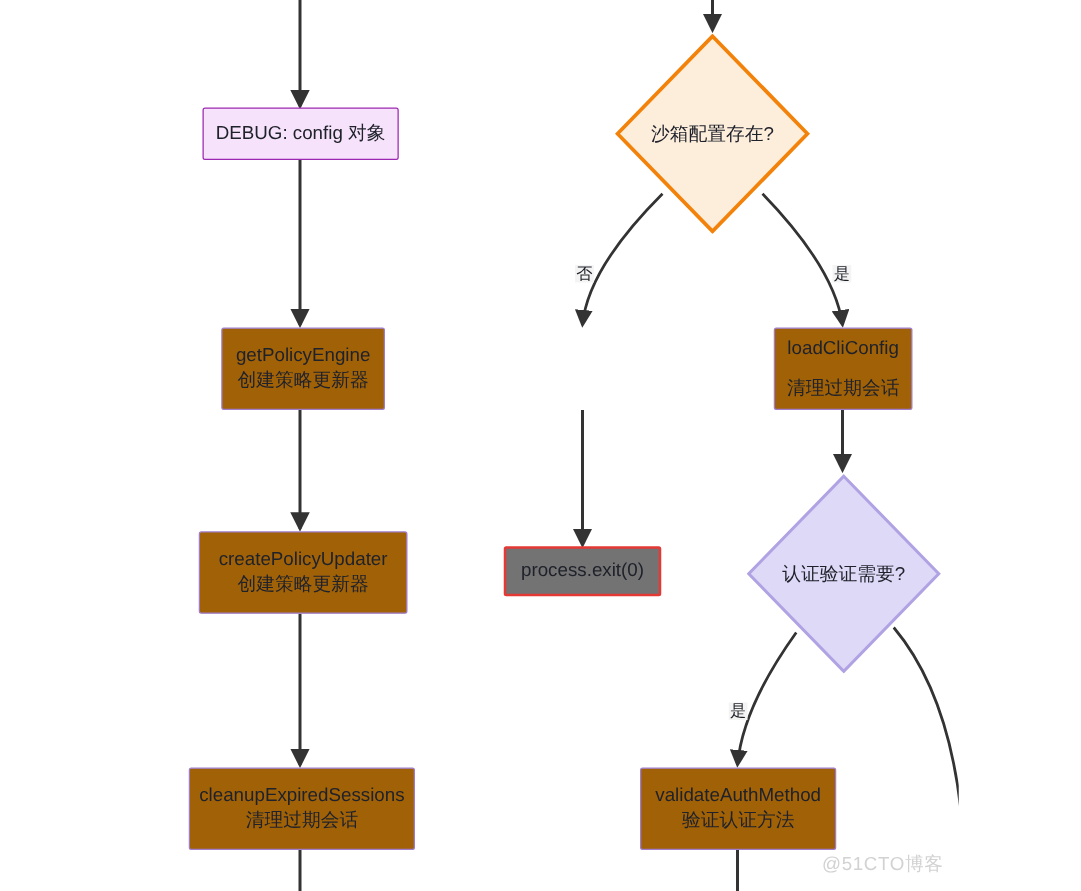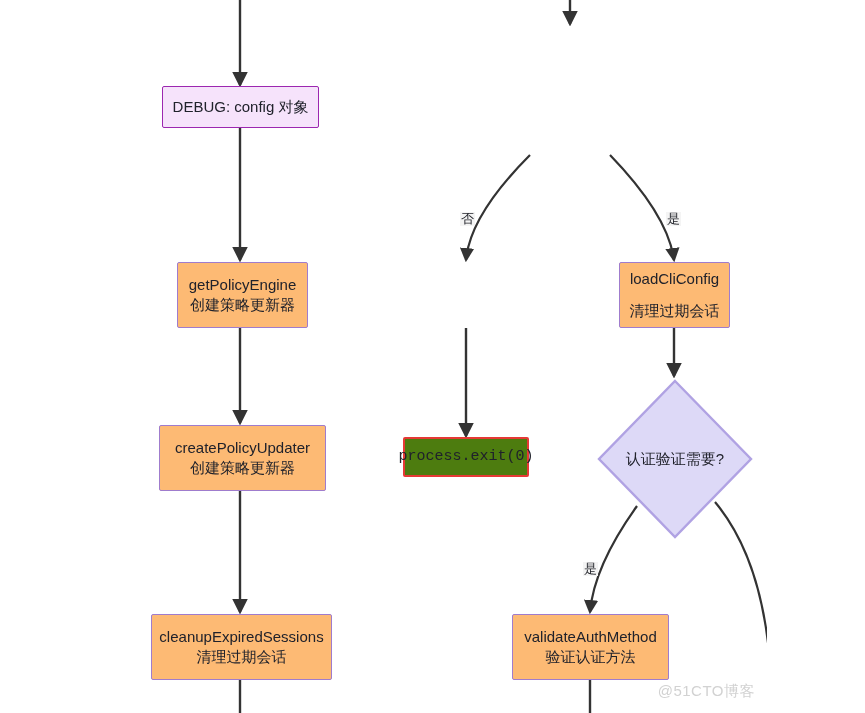--- a/index.html
+++ b/index.html
@@ -34,31 +34,30 @@
     font-size: 15px;
     color: #20222b;
     z-index: 3;
   }
   .node .line1, .node .line2 {
     display: block;
     white-space: nowrap;
   }
   .rect {
     border: 1.6px solid #9f7ccd;
-    background: #fdba74;
+    background: #a16207;
     border-radius: 2px;
   }
   .rect.debug {
     border: 1.8px solid #9c27b0;
     background: #f6e3fb;
   }
   .rect.danger {
     border: 2px solid #e53935;
-    background: #4d7c0f;
-    font-family: Liberation Mono, monospace;
+    background: #737373;
   }
   .diamond-wrap {
     position: absolute;
     z-index: 3;
     display: flex;
     align-items: center;
     justify-content: center;
   }
   .diamond-shape {
     position: absolute;
@@ -142,20 +141,26 @@
   <div class="node rect" style="left:159px; top:425px; width:167px; height:66px;">
     <span class="line1">createPolicyUpdater</span>
     <span class="line2">创建策略更新器</span>
   </div>
 
   <div class="node rect" style="left:151px; top:614px; width:181px; height:66px;">
     <span class="line1">cleanupExpiredSessions</span>
     <span class="line2">清理过期会话</span>
   </div>
 
+  <div class="diamond-wrap" style="left:492px; top:27px; width:156px; height:160px;">
+    <svg class="diamond-shape" viewBox="0 0 156 160" preserveAspectRatio="none">
+      <polygon points="78,2 154,80 78,158 2,80" fill="#fdeedc" stroke="#f3820a" stroke-width="3"></polygon>
+    </svg>
+    <span class="diamond-label">沙箱配置存在?</span>
+  </div>
 
 
   <div class="node rect" style="left:619px; top:262px; width:111px; height:66px;gap:11px;">
     <span class="line1">loadCliConfig</span>
     <span class="line2">清理过期会话</span>
   </div>
 
   <div class="node rect danger" style="left:403px; top:437px; width:126px; height:40px;">
     <span class="line1">process.exit(0)</span>
   </div>

